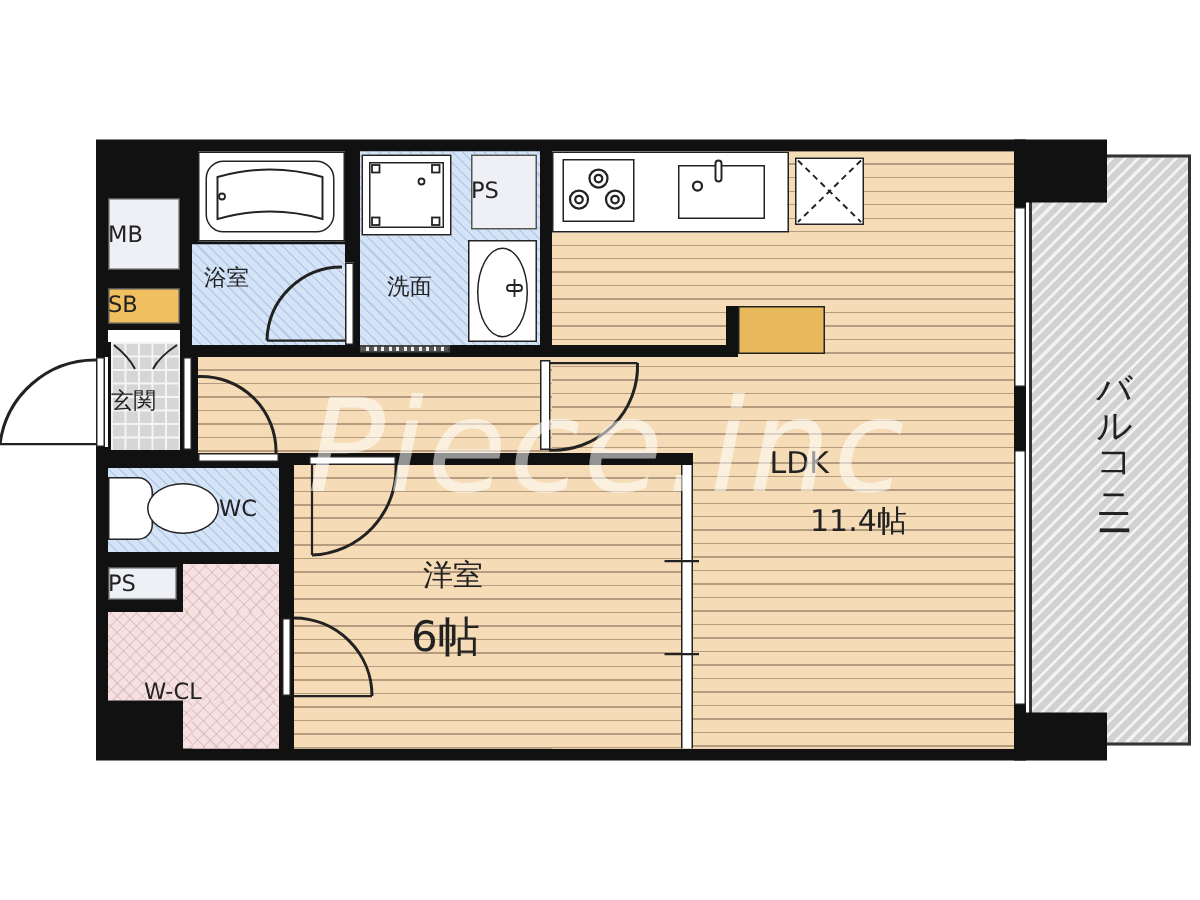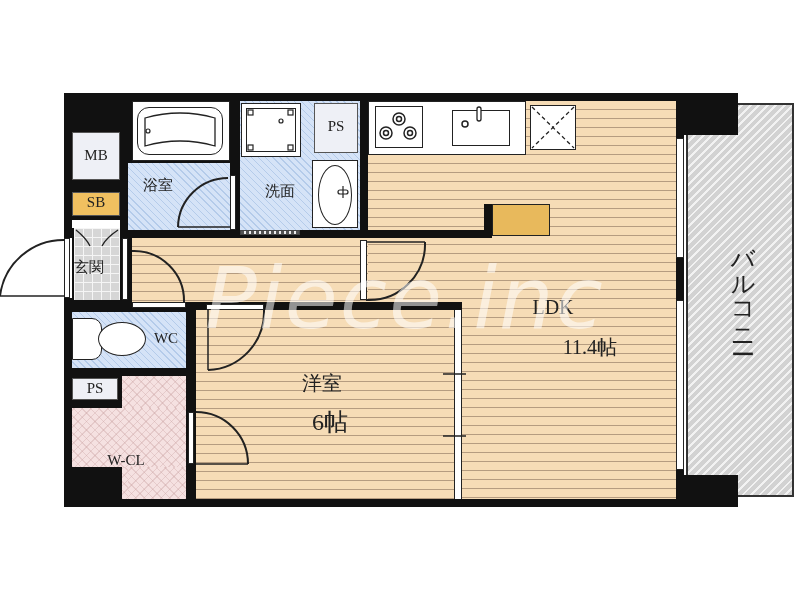--- a/index.html
+++ b/index.html
@@ -23,21 +23,21 @@
   .balcony {
     background-color: #d2d2d2;
     background-image: repeating-linear-gradient(-45deg, #d2d2d2 0px, #d2d2d2 4px, #f2f2f2 4px, #f2f2f2 6px);
     border: 2px solid #333;
   }
   .tile {
     background-color: #d6d6d6;
     background-image: linear-gradient(#f5f5f5 1px, transparent 1px), linear-gradient(90deg, #f5f5f5 1px, transparent 1px);
     background-size: 9px 9px;
   }
-  .lbl { color: #222; font-size: 22px; text-align: center; white-space: nowrap; font-family: Liberation Serif, serif; }
+  .lbl { color: #222; font-size: 22px; white-space: nowrap; }
   .sm { font-size: 15px; }
   .box { background: #eef0f6; border: 1px solid #555; }
   .white { background: #ffffff; }
   .watermark { color: rgba(255,255,255,0.55); font-size: 86px; font-style: italic;
                font-family: "DejaVu Sans", sans-serif; font-weight: 300; letter-spacing: 2px; }
   svg { position: absolute; overflow: visible; }
 </style>
 </head>
 <body>
 
@@ -194,15 +194,15 @@
 <div class="abs wall" style="left:676px;top:93px;width:62px;height:42px;"></div>
 <div class="abs wall" style="left:676px;top:475px;width:62px;height:32px;"></div>
 <div class="abs" style="left:722px;top:232px;width:36px;text-align:center;font-size:24px;color:#222;line-height:30px;writing-mode:vertical-rl;">バルコニー</div>
 
 <div class="abs" style="left:676px;top:138px;width:8px;height:120px;background:#fff;border:1.5px solid #222;"></div>
 <div class="abs" style="left:676px;top:300px;width:8px;height:170px;background:#fff;border:1.5px solid #222;"></div>
 
 <div class="abs lbl" style="left:513px;top:296px;width:80px;font-size:20px;">LDK</div>
 <div class="abs lbl" style="left:540px;top:334px;width:100px;font-size:20px;">11.4帖</div>
 <div class="abs lbl" style="left:282px;top:370px;width:80px;font-size:20px;">洋室</div>
-<div class="abs lbl" style="left:290px;top:406px;width:80px;font-size:24px;">6帖</div>
+<div class="abs lbl" style="left:274px;top:406px;width:80px;font-size:28px;">6帖</div>
 
 <div class="abs watermark" style="left:205px;top:248px;width:440px;">Piece.inc</div>
 
 </body></html>

